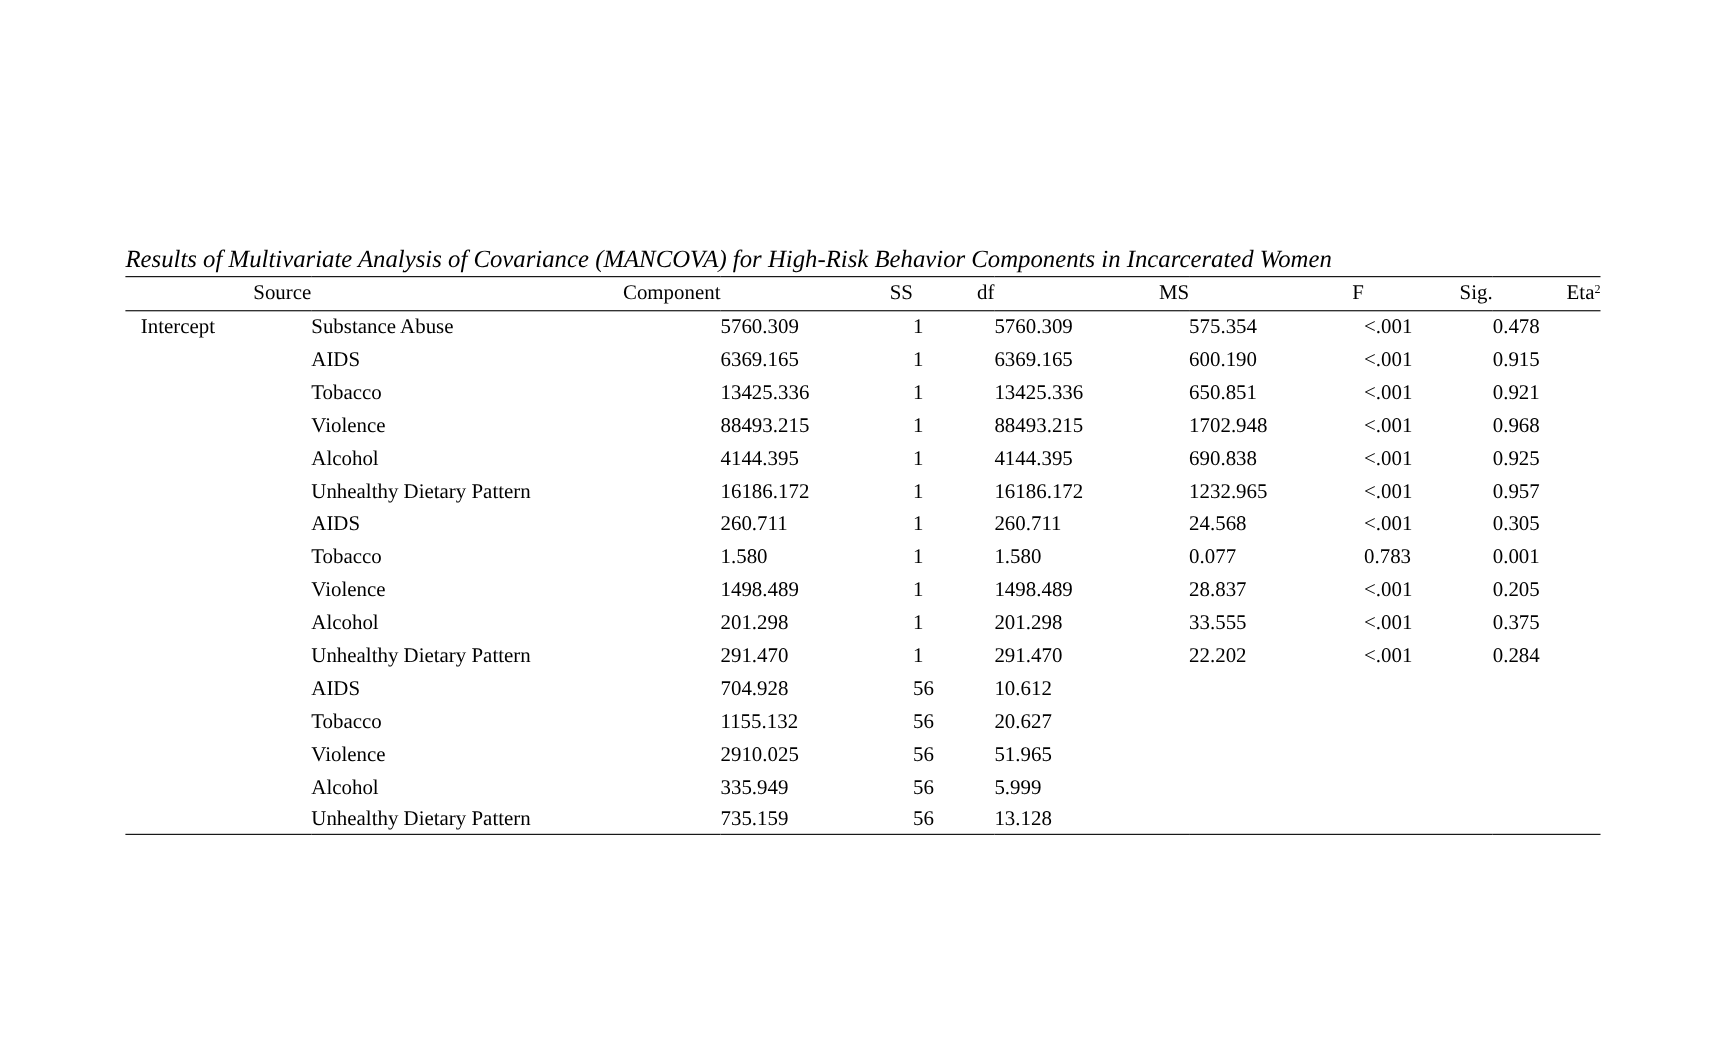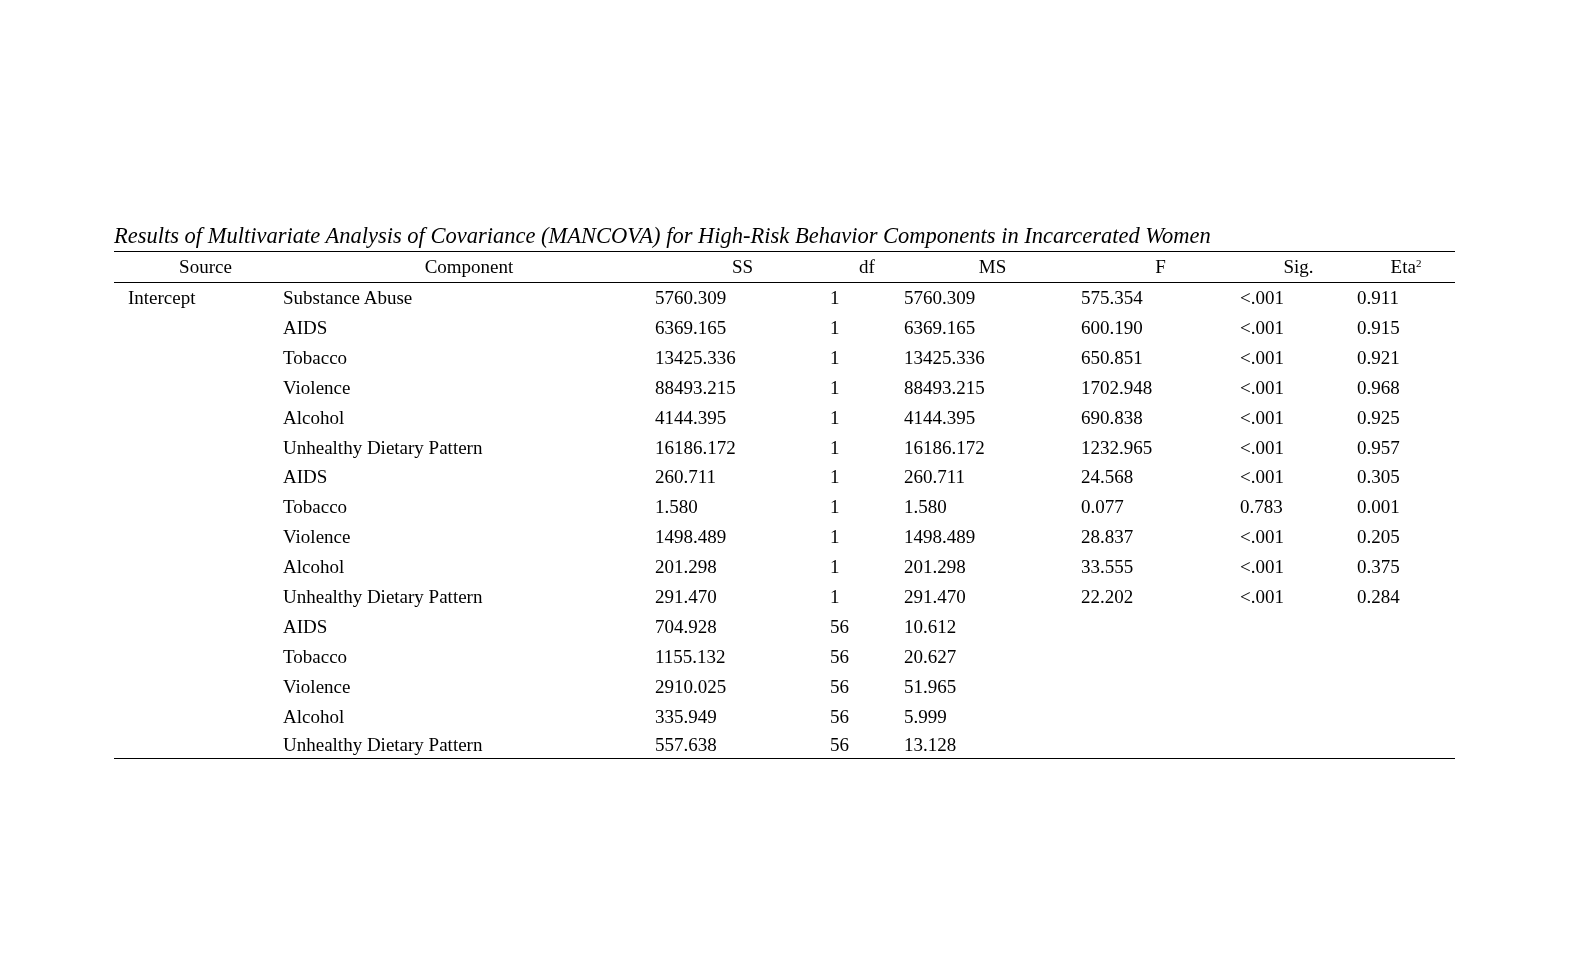--- a/index.html
+++ b/index.html
@@ -32,21 +32,21 @@
       width: 1341px;
     }
     table {
       border-collapse: collapse;
       width: 1341px;
       table-layout: fixed;
       font-size: 19px;
     }
     thead tr th {
       font-weight: normal;
-      text-align: center;
+      text-align: right;
       height: 30px;
       padding: 0;
       vertical-align: middle;
       border-top: 1.5px solid #000;
       border-bottom: 1.5px solid #000;
       line-height: 30px;
     }
     tbody tr td {
       padding: 0;
       height: 29.9px;
@@ -102,21 +102,21 @@
     </thead>
     <tbody id="tbody">
         <tr>
           <td class="pad">Intercept</td>
           <td>Substance Abuse</td>
           <td>5760.309</td>
           <td>1</td>
           <td>5760.309</td>
           <td>575.354</td>
           <td>&lt;.001</td>
-          <td>0.911</td>
+          <td>0.478</td>
         </tr>
         <tr>
           <td class="pad"></td>
           <td>AIDS</td>
           <td>6369.165</td>
           <td>1</td>
           <td>6369.165</td>
           <td>600.190</td>
           <td>&lt;.001</td>
           <td>0.915</td>
@@ -247,21 +247,21 @@
           <td>335.949</td>
           <td>56</td>
           <td>5.999</td>
           <td></td>
           <td></td>
           <td></td>
         </tr>
         <tr class="last">
           <td class="pad"></td>
           <td>Unhealthy Dietary Pattern</td>
-          <td>557.638</td>
+          <td>735.159</td>
           <td>56</td>
           <td>13.128</td>
           <td></td>
           <td></td>
           <td></td>
         </tr>
       </tbody>
   </table>
 </div>
 

